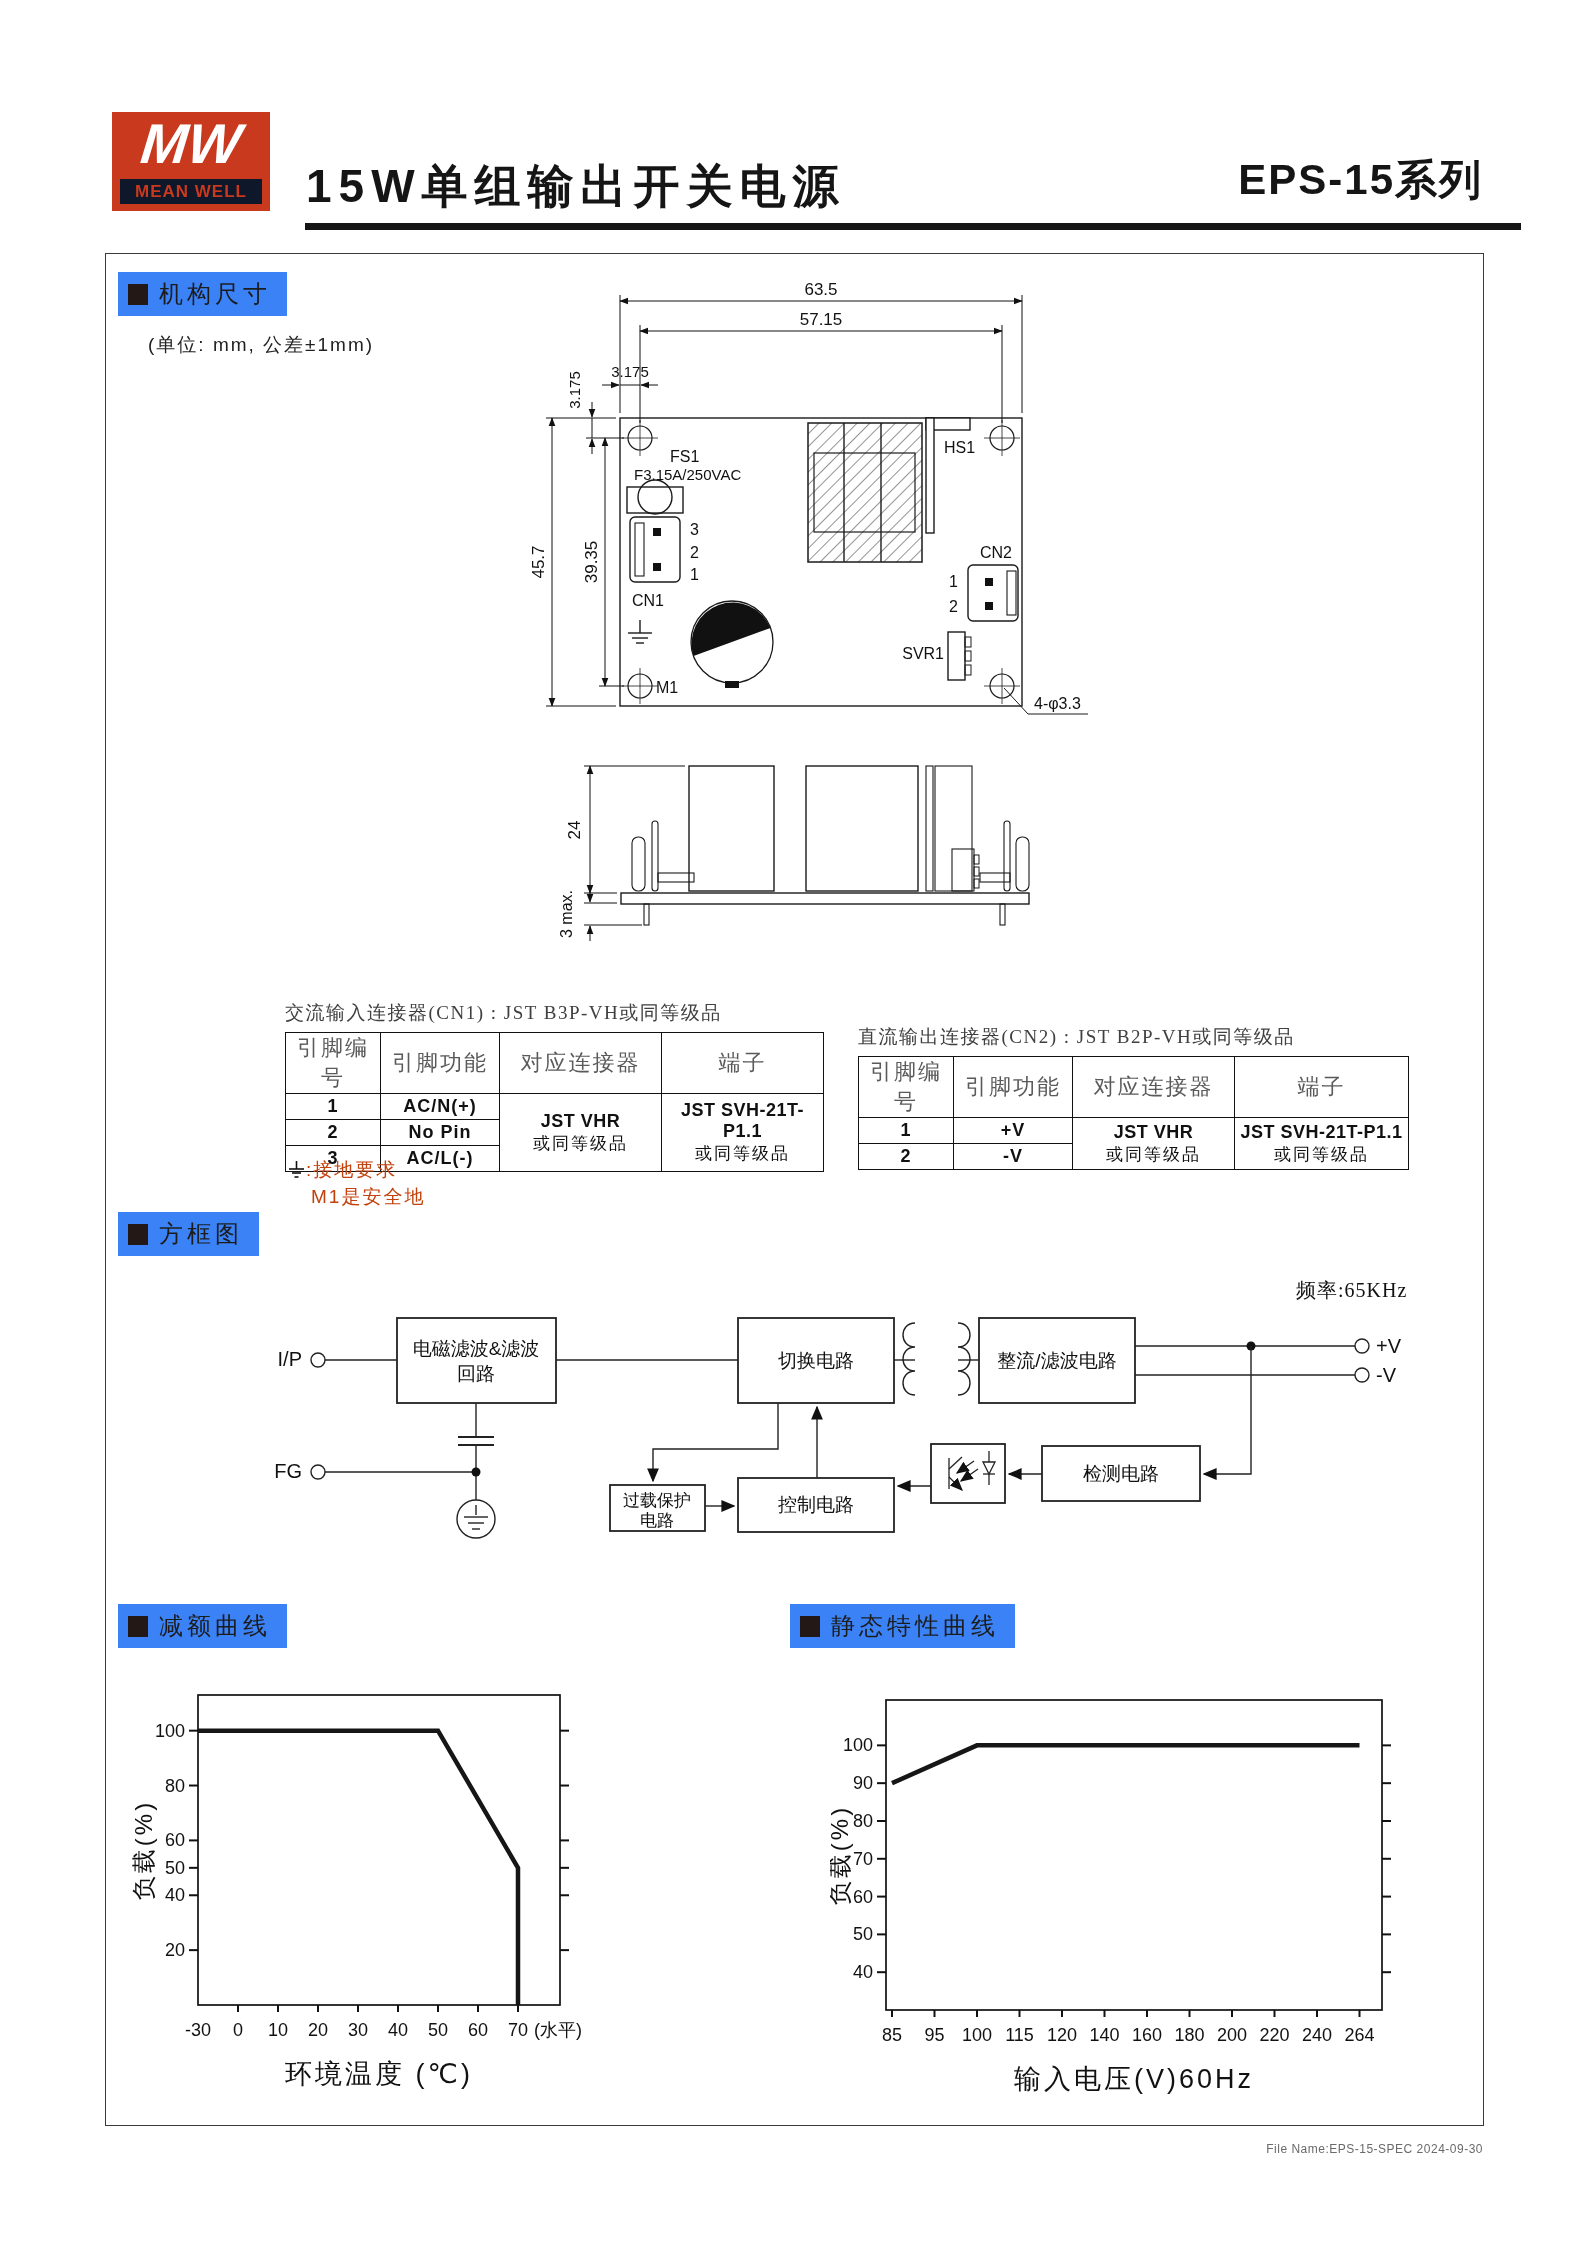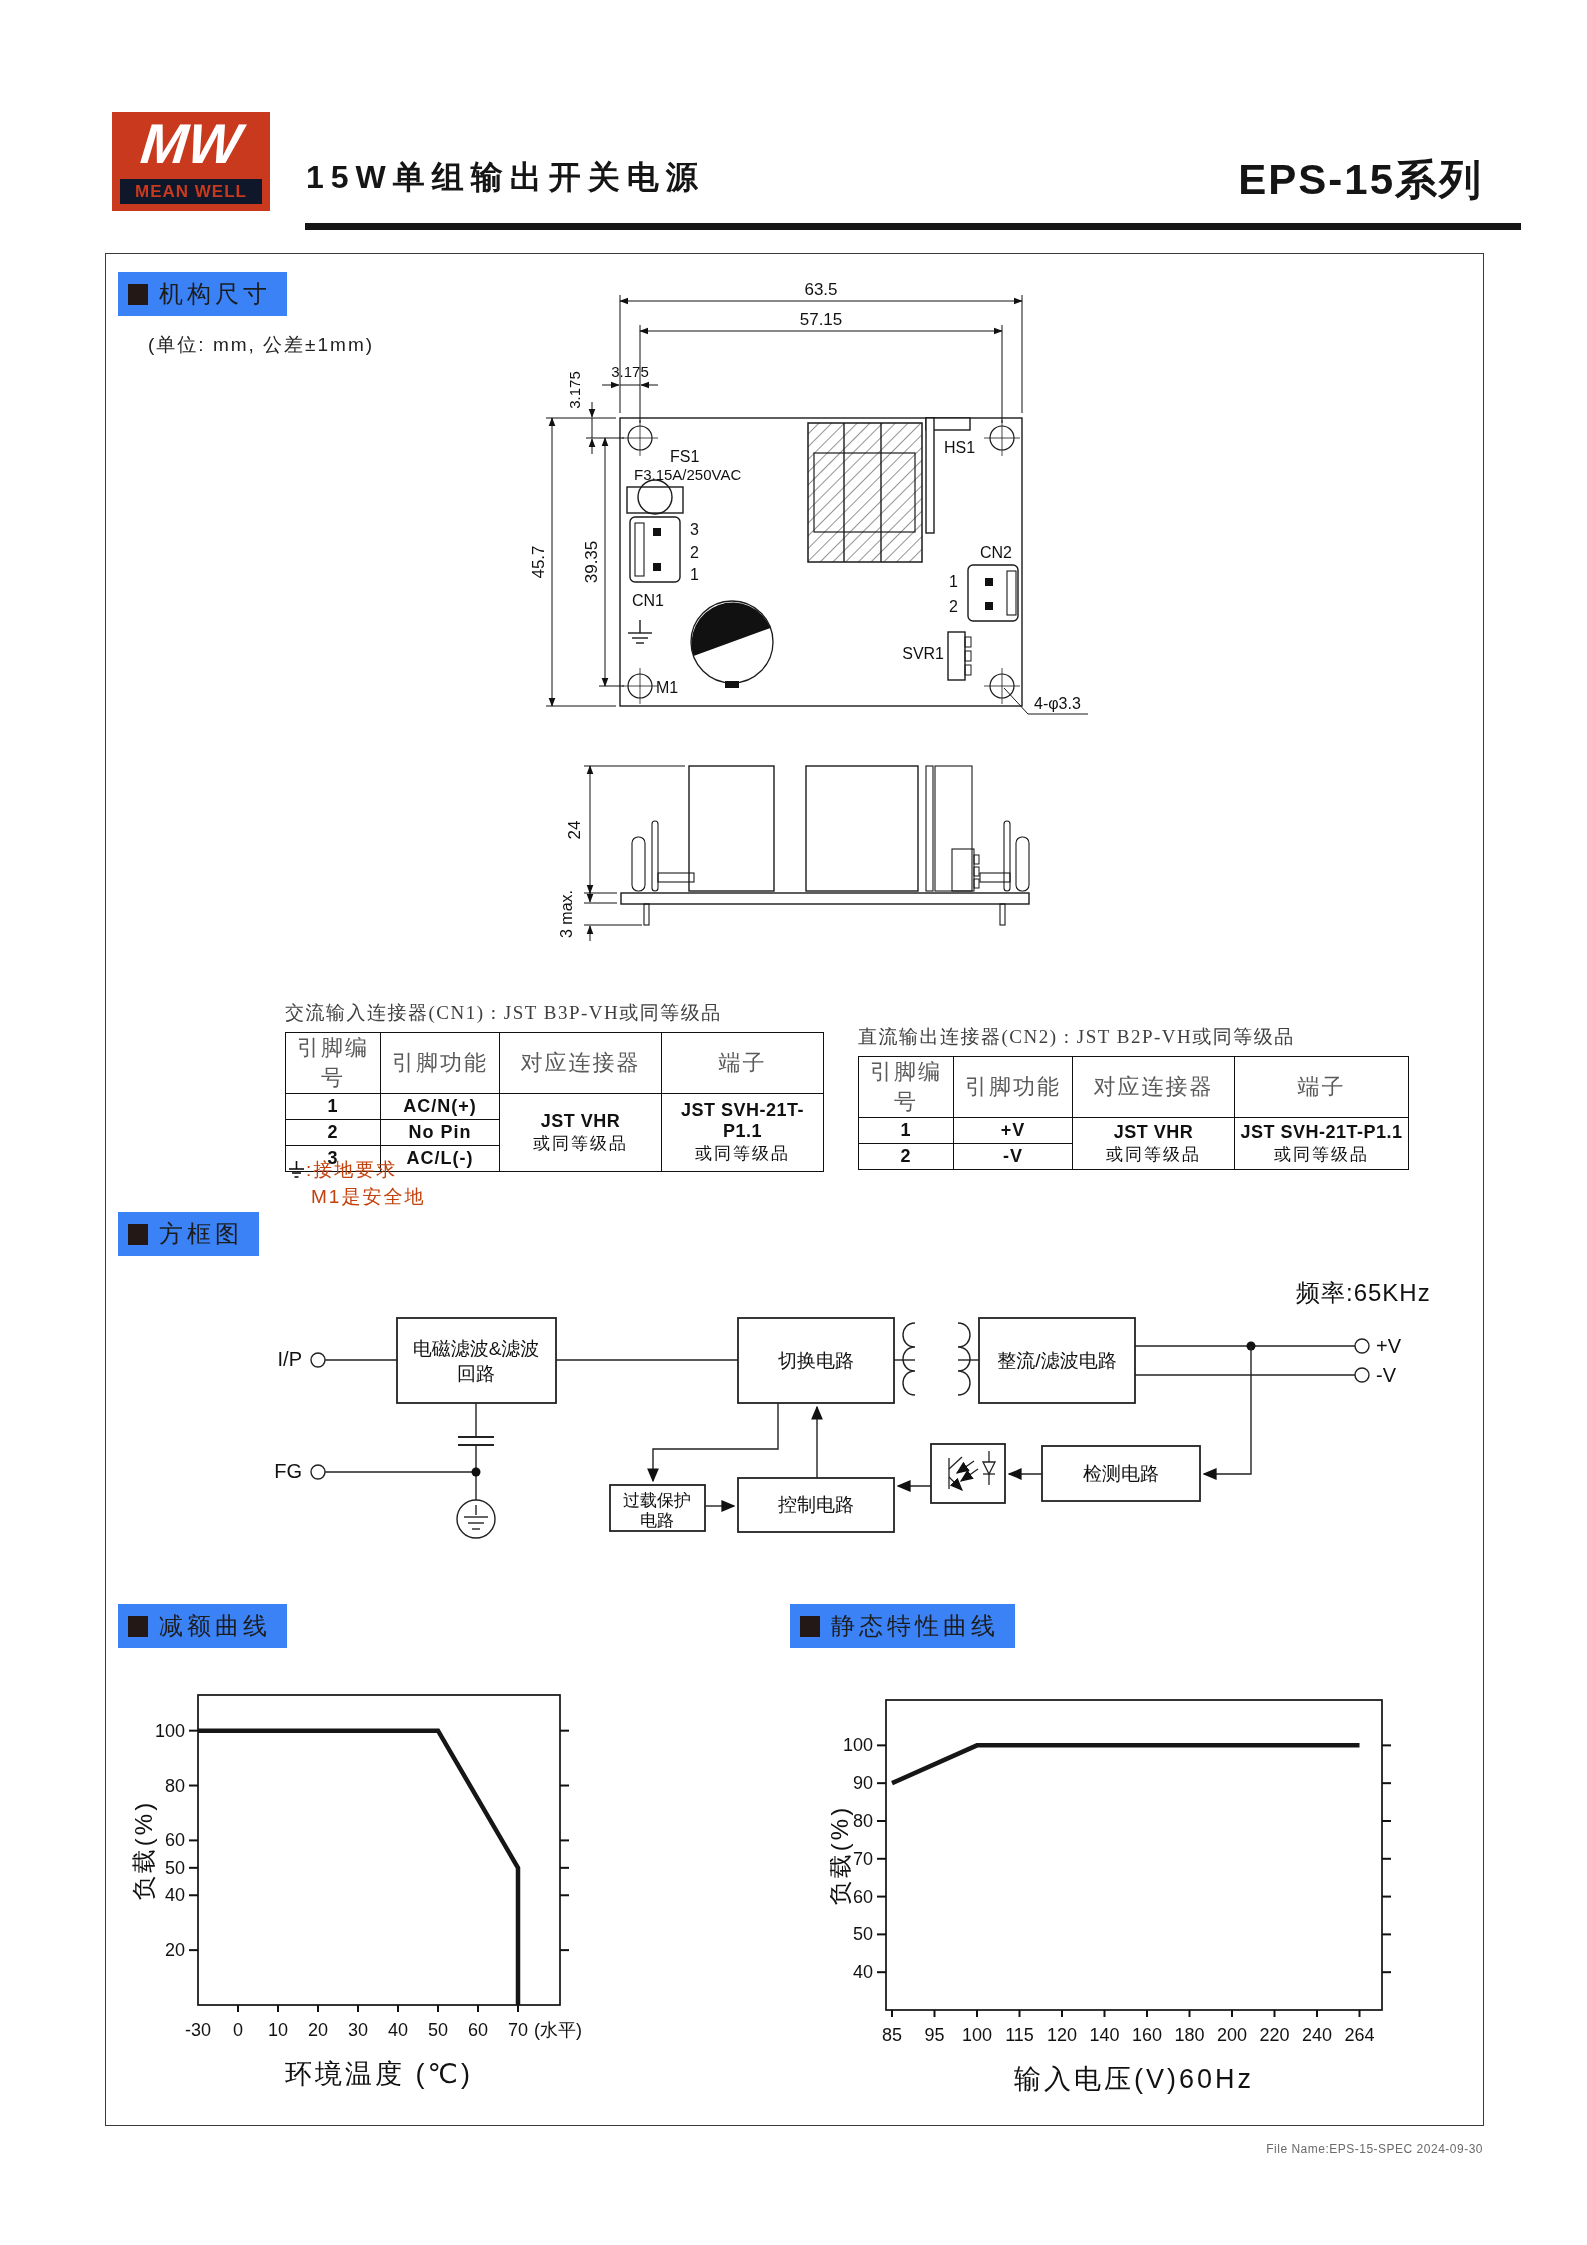--- a/index.html
+++ b/index.html
@@ -5,39 +5,39 @@
   html,body{margin:0;padding:0;background:#fff;}
   #page{position:relative;width:1587px;height:2245px;background:#ffffff;overflow:hidden;
         font-family:"Liberation Sans","DejaVu Sans",sans-serif;color:#111;}
   .abs{position:absolute;}
   
   .logo{left:112px;top:112px;width:158px;height:99px;background:#c8391d;}
   .logo-mw{position:absolute;top:0px;left:0;right:0;text-align:center;color:#fff;
            font-size:56px;font-weight:800;font-style:italic;transform:skewX(-6deg);line-height:64px;}
   .logo-brand{position:absolute;left:8px;right:8px;bottom:7px;height:25px;background:#0f172a;
               color:#c8391d;font-weight:700;font-size:17px;text-align:center;line-height:25px;letter-spacing:1px;}
-  .doc-title{left:306px;top:156px;font-size:32px;font-weight:700;letter-spacing:7px;color:#151515;}
+  .doc-title{left:306px;top:156px;font-size:46px;font-weight:700;letter-spacing:7px;color:#151515;}
   .doc-series{left:900px;top:152px;width:583px;text-align:right;font-size:42px;font-weight:700;letter-spacing:2px;color:#151515;}
   .title-rule{left:305px;top:223px;width:1216px;height:7px;background:#151515;}
   .main-frame{left:105px;top:253px;width:1377px;height:1871px;border:1.6px solid #3a3a3a;}
   
   .badge{display:inline-flex;align-items:center;gap:11px;background:#3b82f6;padding:6px 16px 6px 10px;
          font-size:24px;letter-spacing:4px;color:#1c1c1c;}
   .sq{width:20px;height:21px;background:#231815;display:inline-block;}
   .unit-note{font-size:19px;letter-spacing:2px;color:#222;}
   
   .ttitle{font-size:19px;letter-spacing:1.5px;color:#404040;margin-bottom:6px;white-space:nowrap;font-family:Liberation Serif, serif;}
   table.ctable{border-collapse:collapse;table-layout:fixed;}
   table.ctable th,table.ctable td{border:1.7px solid #111;text-align:center;padding:0 4px;}
   table.ctable th{color:#5a5a5a;font-weight:400;font-size:22px;height:27px;letter-spacing:2px;}
   table.ctable td{font-size:18px;height:25px;color:#111;letter-spacing:1px;}
   .lat{font-weight:700;letter-spacing:0.5px;}
   .cjk{font-weight:400;font-size:17px;letter-spacing:2px;}
   .gnote{font-size:19px;letter-spacing:2px;color:#c2410c;line-height:27px;}
-  .freq{font-size:24px;color:#111;letter-spacing:1px;}
+  .freq{font-size:20px;color:#111;letter-spacing:1px;font-family:Liberation Serif, serif;}
   .footer{left:1000px;top:2142px;width:483px;text-align:right;
           color:#6a6a6a;font-size:12px;letter-spacing:0.5px;}
   svg{font-family:"Liberation Sans","DejaVu Sans",sans-serif;}
   svg text{fill:#111;}
 </style>
 </head>
 <body>
 
 <div id="page">
 

